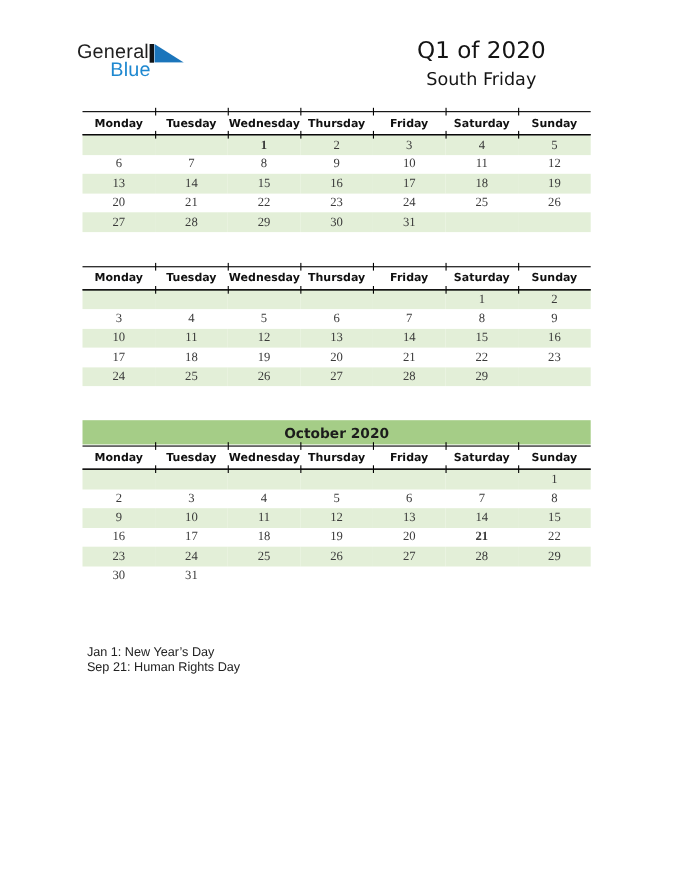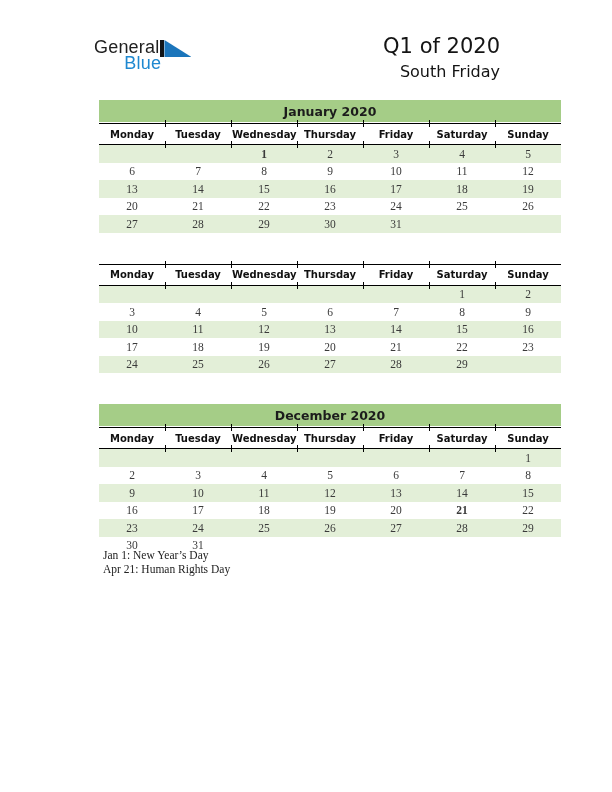--- a/index.html
+++ b/index.html
@@ -3,21 +3,20 @@
 <meta charset="utf-8">
 <style>
   html, body { margin: 0; padding: 0; background: #ffffff; }
   .page {
     position: relative;
     width: 560px;
     height: 792px;
     background: #ffffff;
     overflow: hidden;
     font-family: "Liberation Sans", sans-serif;
-    margin-left: 24px;
   }
 
   
   .logo {
     position: absolute;
     left: 70px;
     top: 38px;
     display: inline-block;
   }
   .logo-line1 {
@@ -53,23 +52,23 @@
     text-align: center;
     margin-top: -3px;
     font-size: 18px;
     line-height: 19px;
     color: var(--logo-blue);
     letter-spacing: 0.2px;
   }
 
   .titles {
     position: absolute;
-    right: 84px;
+    right: 64px;
     top: 33px;
-    text-align: right;
+    text-align: center;
     font-family: "DejaVu Sans", sans-serif;
   }
   .title {
     font-size: 21px;
     line-height: 26px;
     color: #141414;
   }
   .subtitle {
     font-size: 16px;
     line-height: 26px;
@@ -145,22 +144,22 @@
   }
   td.holiday {
     color: var(--holiday-red);
     font-weight: bold;
   }
 
   
   .footnotes {
     position: absolute;
     left: 79px;
-    top: 548px;
-    font-family: Liberation Serif, serif;
+    top: 586px;
+    font-family: Liberation Sans, sans-serif;
     font-size: 11.5px;
     line-height: 14px;
     color: #222;
   }
 </style>
 </head>
 <body>
 
 <div class="page">
 
@@ -175,21 +174,20 @@
     <div class="logo-line2">Blue</div>
   </div>
 
   <div class="titles">
     <div class="title">Q1 of 2020</div>
     <div class="subtitle">South Friday</div>
   </div>
 
   <div id="months">
       <div class="month">
-        <div class="month-header">January 2020</div>
         <table class="month-table">
           <thead>
             <tr>
               <th>Monday</th>
               <th>Tuesday</th>
               <th>Wednesday</th>
               <th>Thursday</th>
               <th>Friday</th>
               <th>Saturday</th>
               <th>Sunday</th>
@@ -300,21 +298,21 @@
               <td>26</td>
               <td>27</td>
               <td>28</td>
               <td>29</td>
               <td></td>
             </tr>
           </tbody>
         </table>
       </div>
       <div class="month">
-        <div class="month-header">December 2020</div>
+        <div class="month-header">October 2020</div>
         <table class="month-table">
           <thead>
             <tr>
               <th>Monday</th>
               <th>Tuesday</th>
               <th>Wednesday</th>
               <th>Thursday</th>
               <th>Friday</th>
               <th>Saturday</th>
               <th>Sunday</th>
@@ -375,16 +373,16 @@
               <td></td>
               <td></td>
             </tr>
           </tbody>
         </table>
       </div>
     </div>
 
   <div class="footnotes">
     <div>Jan 1: New Year’s Day</div>
-    <div>Apr 21: Human Rights Day</div>
+    <div>Sep 21: Human Rights Day</div>
   </div>
 
 </div>
 
 </body></html>

